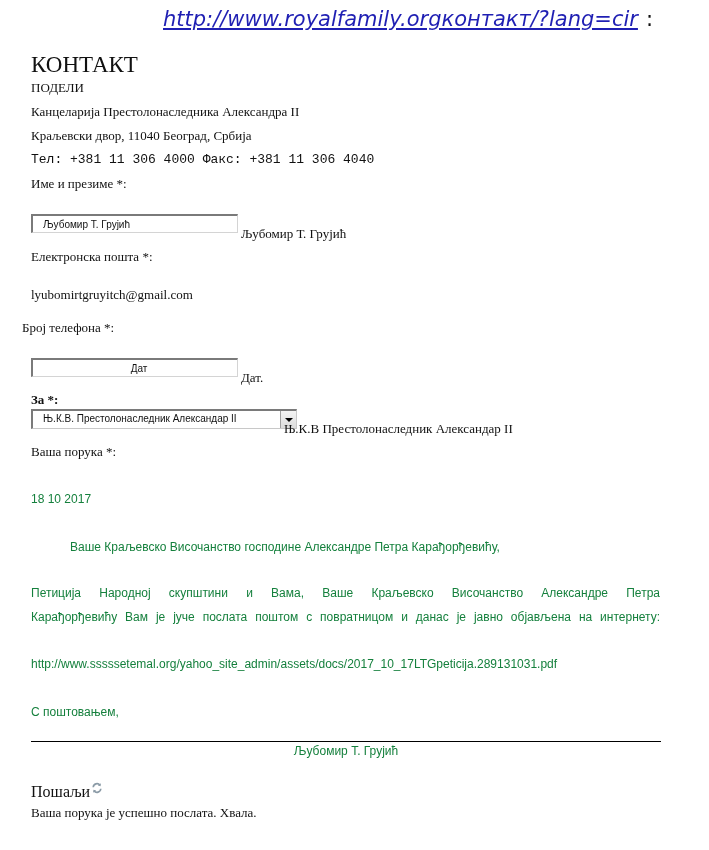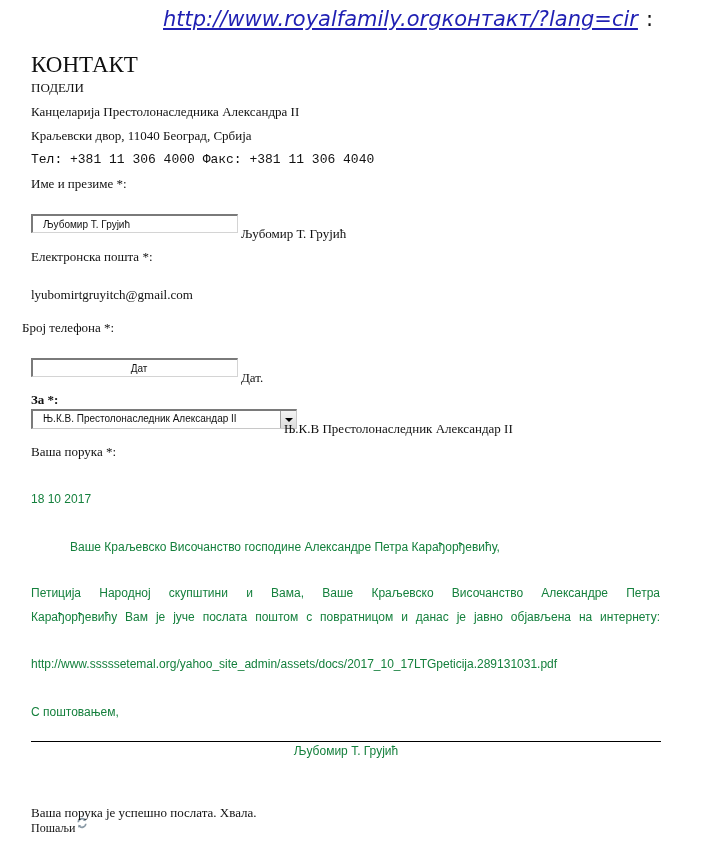--- a/index.html
+++ b/index.html
@@ -143,21 +143,21 @@
 <div class="abs sans" style="left:31px; top:492px;">18 10 2017</div>
 <div class="abs sans" style="left:31px; top:540px;margin-left:39px;">Ваше Краљевско Височанство господине Александре Петра Карађорђевићу,</div>
 <div class="justify-line sans" style="top:586px;">Петиција Народној скупштини и Вама, Ваше Краљевско Височанство Александре Петра</div>
 <div class="justify-line sans" style="top:610px;">Карађорђевићу Вам је јуче послата поштом  с повратницом и данас је јавно објављена на интернету:</div>
 <div class="abs sans" style="left:31px; top:657px;">http://www.sssssetemal.org/yahoo_site_admin/assets/docs/2017_10_17LTGpeticija.289131031.pdf</div>
 <div class="abs sans" style="left:31px; top:705px;">С поштовањем,</div>
 
 <div class="rule"></div>
 <div class="abs sans" style="left:31px; width:630px; top:744px; text-align:center;">Љубомир Т. Грујић</div>
 
-<div class="abs serif" style="left:31px; top:779px; font-size:12px; line-height:20px;margin-top:36px;">
+<div class="abs serif" style="left:31px; top:779px; font-size:16px; line-height:20px;">
   <span style="cursor:pointer;">Пошаљи</span><span class="refresh-icon">
     <svg width="12" height="12" viewBox="0 0 12 12">
       <path d="M2.2 5.2 A3.8 3.8 0 0 1 9 3.2" fill="none" stroke="#8a9aa6" stroke-width="1.6"></path>
       <path d="M9.8 1.2 L9.6 4.2 L6.8 3.6 Z" fill="#8a9aa6"></path>
       <path d="M9.8 6.8 A3.8 3.8 0 0 1 3 8.8" fill="none" stroke="#8a9aa6" stroke-width="1.6"></path>
       <path d="M2.2 10.8 L2.4 7.8 L5.2 8.4 Z" fill="#8a9aa6"></path>
     </svg>
   </span>
 </div>
 <div class="abs serif" style="left:31px; top:804px;">Ваша порука је успешно послата. Хвала.</div>

